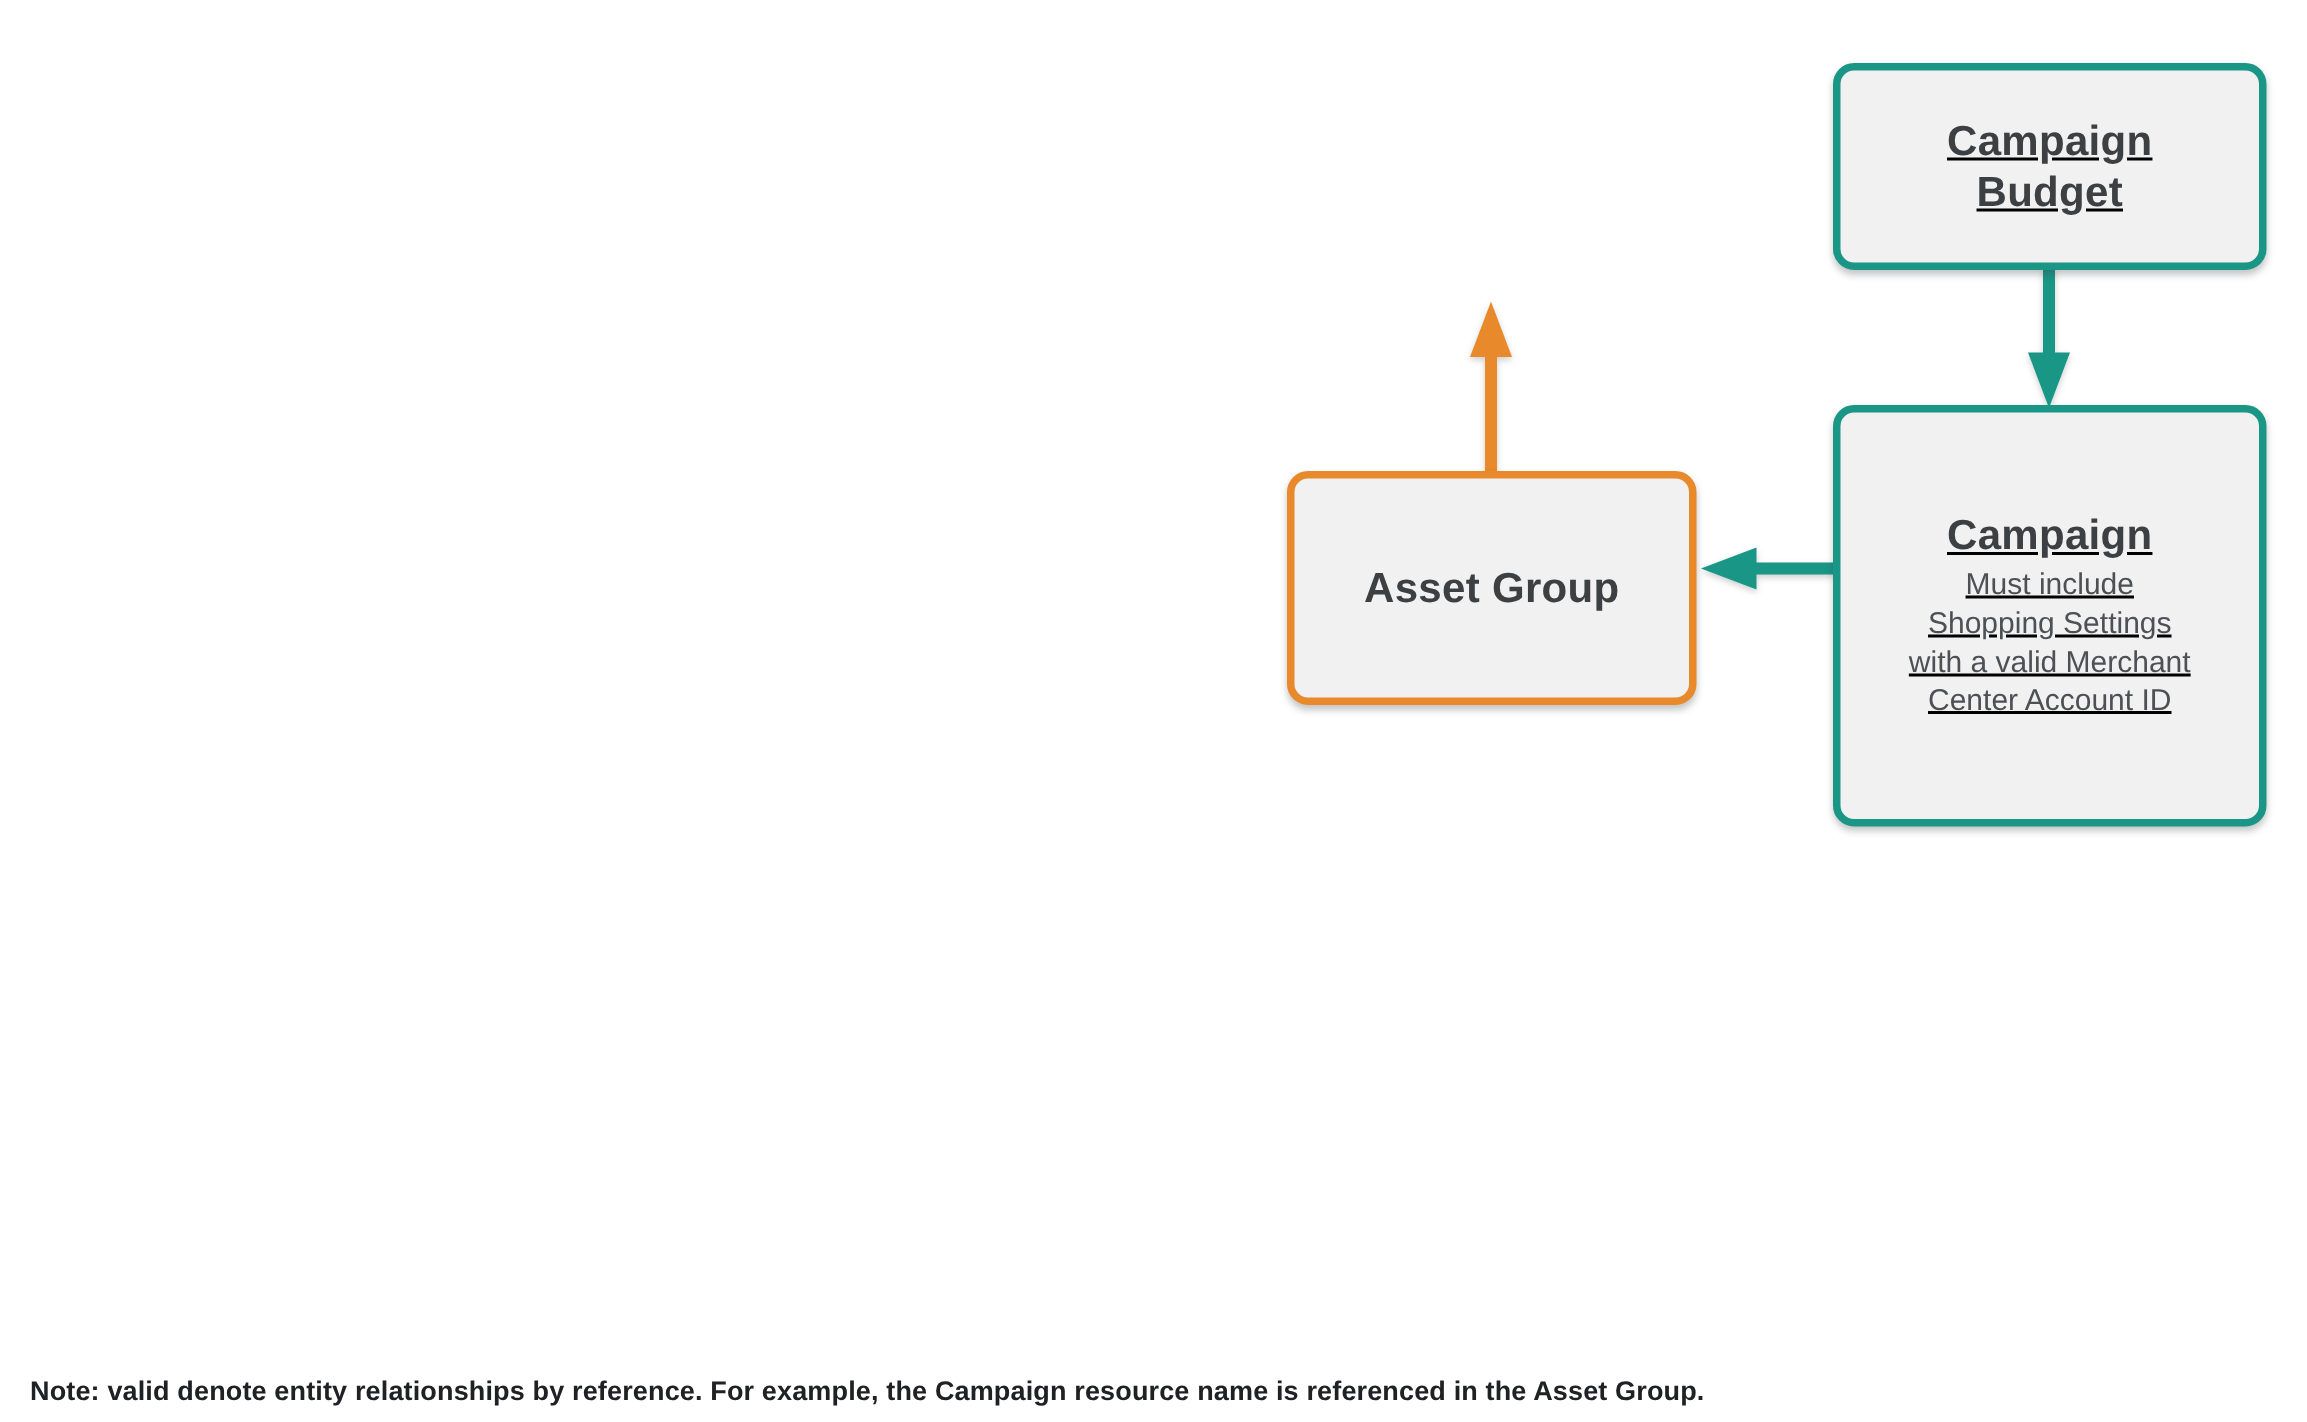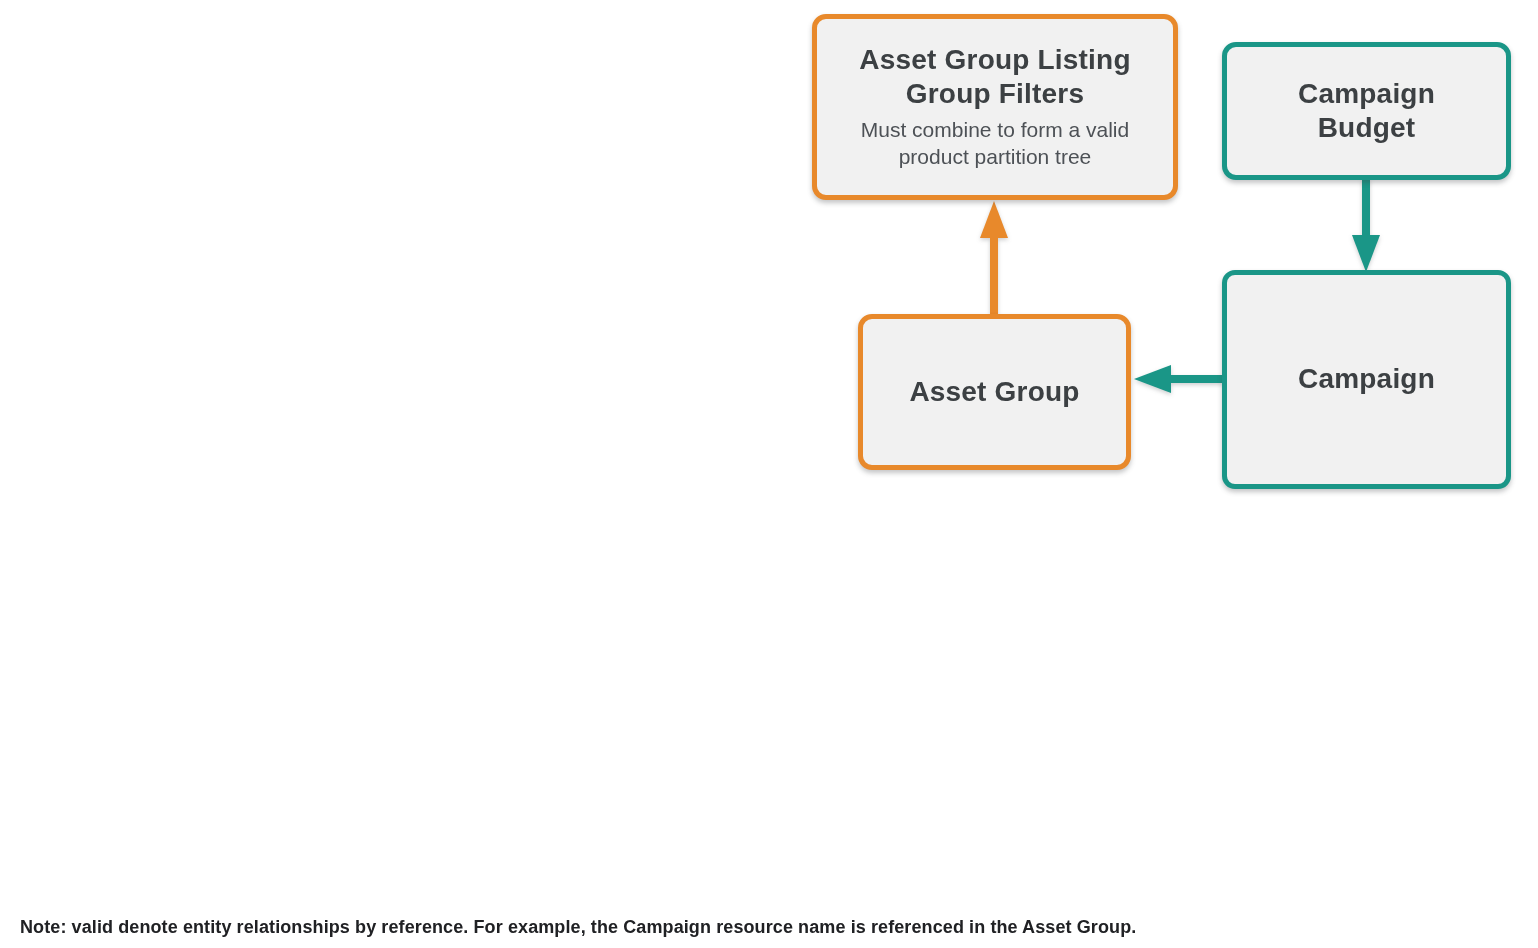--- a/index.html
+++ b/index.html
@@ -36,40 +36,40 @@
     border-radius: 14px;
     display: flex;
     flex-direction: column;
     align-items: center;
     justify-content: center;
     text-align: center;
     box-shadow: 0 3px 5px rgba(60,64,67,.30);
     padding: 10px 14px;
   }
   .node.orange { border-color: var(--orange, #E8892B); }
-  .node.teal { border-color: var(--teal, #1A9687); }
+  .node.teal { border-color: var(--teal, #1A9687); text-decoration: underline; }
 
   .node-title {
     font-size: 28px;
     font-weight: 700;
     color: var(--title-color, #3C4043);
     line-height: 1.22;
     letter-spacing: .2px;
   }
   .node-subtitle {
     font-size: 21px;
     color: var(--subtitle-color, #4D5156);
     line-height: 1.28;
     margin-top: 6px;
   }
 
   #node-aglgf           { left: 812px;  top: 14px;  width: 366px; height: 186px; }
   #node-campaign-budget { left: 1222px; top: 42px;  width: 289px; height: 138px; }
   #node-asset-group     { left: 858px;  top: 314px; width: 273px; height: 156px; }
-  #node-campaign        { left: 1222px; top: 270px; width: 289px; height: 219px; border-radius: 13px; }
+  #node-campaign        { left: 1222px; top: 270px; width: 289px; height: 281px; }
 
   #node-campaign-budget .node-title { max-width: 200px; }
   #node-campaign .node-subtitle { max-width: 195px; font-size: 20px; margin-top: 4px; }
 
   .note {
     position: absolute;
     left: 20px;
     top: 917px;
     font-size: 18px;
     font-weight: 700;
@@ -90,32 +90,29 @@
     <g class="edge teal">
       <line class="edge-line" x1="1366" y1="178" x2="1366" y2="237"></line>
       <polygon class="edge-head" points="1366,272 1352,235 1380,235"></polygon>
     </g>
     <g class="edge teal">
       <line class="edge-line" x1="1224" y1="379" x2="1170" y2="379"></line>
       <polygon class="edge-head" points="1134,379 1171,365 1171,393"></polygon>
     </g>
   </svg>
 
-  <div class="node orange" id="node-aglgf">
-    <div class="node-title">Asset Group Listing Group Filters</div>
-    <div class="node-subtitle">Must combine to form a valid product partition tree</div>
-  </div>
 
   <div class="node teal" id="node-campaign-budget">
     <div class="node-title">Campaign Budget</div>
   </div>
 
   <div class="node orange" id="node-asset-group">
     <div class="node-title">Asset Group</div>
   </div>
 
   <div class="node teal" id="node-campaign">
     <div class="node-title">Campaign</div>
+    <div class="node-subtitle">Must include Shopping Settings with a valid Merchant Center Account ID</div>
   </div>
 
   <div class="note">Note: valid denote entity relationships by reference. For example, the Campaign resource name is referenced in the Asset Group.</div>
 
 </div>
 
 </body></html>

